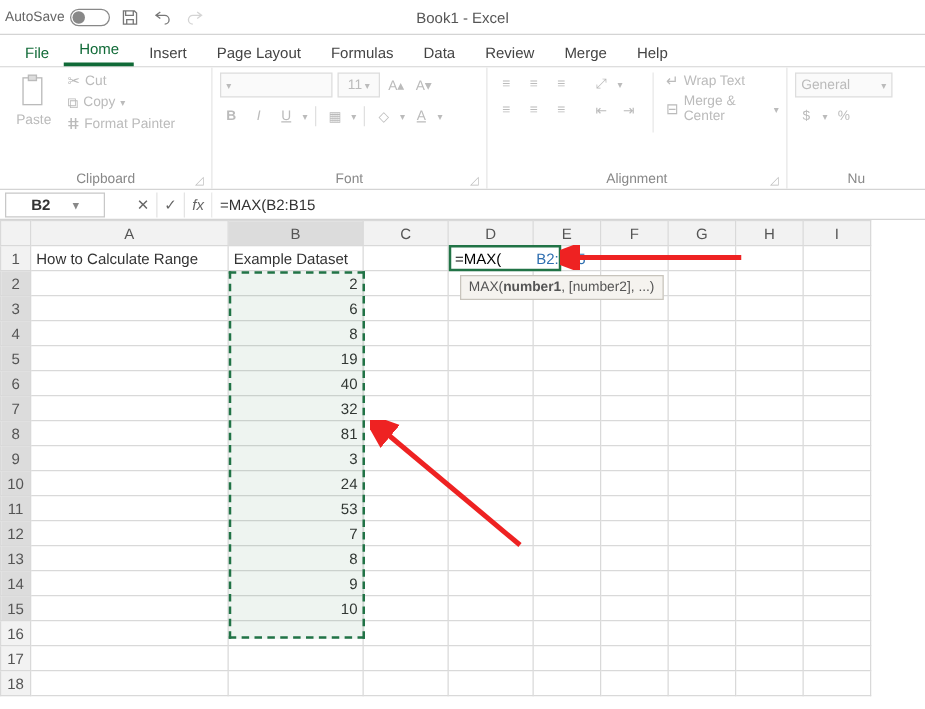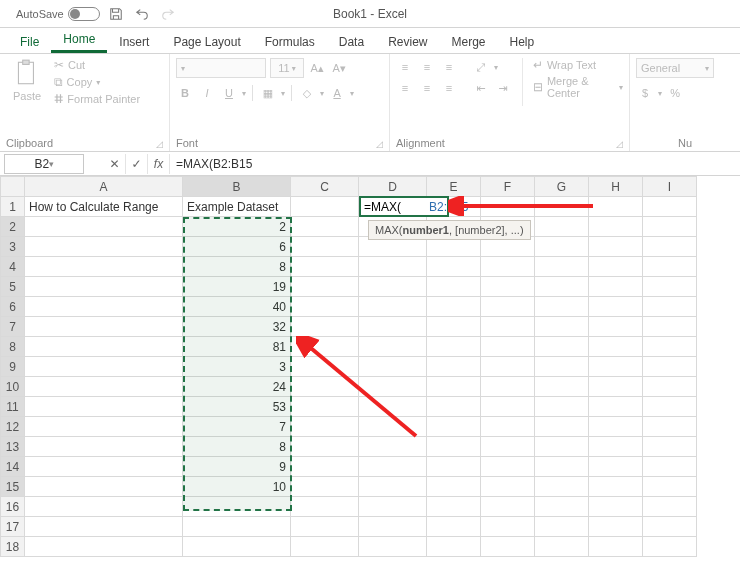--- a/index.html
+++ b/index.html
@@ -1,49 +1,49 @@
 <!DOCTYPE html>
 <html><head>
 <meta charset="utf-8">
 <style>
   * { box-sizing: border-box; margin: 0; padding: 0; font-family: "Segoe UI", Tahoma, sans-serif; }
   body { background: #fff; width: 740px; height: 567px; overflow: hidden; font-size: 12px; color: #444; }
 
   
-  .titlebar { height: 28px; background: #fff; border-bottom: 1px solid #d4d4d4; display: flex; align-items: center; padding: 0 16px; gap: 6px; color: #666; position: relative;}
+  .titlebar { height: 28px; background: #fff; border-bottom: 1px solid #d4d4d4; display: flex; align-items: center; padding: 0 4px; gap: 6px; color: #666; position: relative;}
   .titlebar .autosave { display:flex; align-items:center; gap:4px; font-size:11px; }
   .titlebar .toggle { width: 32px; height: 14px; border: 1px solid #888; border-radius: 7px; display:inline-flex; align-items:center; padding:1px; }
   .titlebar .toggle .knob { width:10px; height:10px; border-radius:50%; background:#888; }
   .titlebar .qat-item { width:20px; height:20px; display:flex; align-items:center; justify-content:center; color:#666; cursor:pointer; }
   .titlebar .doc-title { position:absolute; left:50%; transform:translateX(-50%); font-size:12px; color:#555; }
 
   
   .ribbon-tabs { height: 26px; display:flex; align-items:flex-end; gap: 0; padding-left: 8px; background:#fff; border-bottom: 1px solid #d4d4d4; }
   .ribbon-tabs .tab { padding: 4px 12px; font-size:12px; color:#444; cursor:pointer; }
   .ribbon-tabs .tab.file { color:#106a37; font-weight:400; }
   .ribbon-tabs .tab.active { color:#106a37; border-bottom: 3px solid #106a37; font-weight:400; }
 
   
   .ribbon { height: 98px; background:#fff; border-bottom: 1px solid #d4d4d4; display:flex; color:#bbb; }
   .ribbon .group { border-right:1px solid #e6e6e6; display:flex; flex-direction:column; justify-content:space-between; padding: 4px 6px 2px 6px; }
   .ribbon .group-body { display:flex; gap:6px; flex:1; align-items:flex-start; }
-  .ribbon .group-label { text-align:left; font-size:11px; color:#888; padding-top:2px; position:relative;}
+  .ribbon .group-label { text-align:center; font-size:11px; color:#888; padding-top:2px; position:relative;}
   .ribbon .group-label .launcher { position:absolute; right:0; bottom:0; font-size:9px; color:#bbb; }
   .ribbon .big-btn { display:flex; flex-direction:column; align-items:center; justify-content:center; width:42px; gap:2px; color:#bbb; }
   .ribbon .stack { display:flex; flex-direction:column; gap:3px; }
   .ribbon .row { display:flex; gap:4px; align-items:center; }
   .ribbon .btnlet { min-width:18px; height:18px; border:1px solid transparent; display:flex; align-items:center; justify-content:center; font-size:11px; color:#bbb; }
   .ribbon .text { font-size:11px; color:#bbb; }
   .ribbon select, .ribbon .combo { border:1px solid #ddd; background:#fafafa; color:#bbb; font-size:11px; height:20px; }
   .ribbon .font-name { width:90px; padding:0 4px; display:flex; align-items:center; }
   .ribbon .font-size { width:34px; padding:0 4px; display:flex; align-items:center; justify-content:center;}
 
   
   .fb-wrap { display:flex; align-items:center; height:24px; border-bottom:1px solid #d4d4d4; background:#fff; }
-  .namebox { width:80px; height:20px; border:1px solid #c8c8c8; margin:0 4px; display:flex; align-items:center; justify-content:center; padding:0 4px; font-size:12px; color:#333; background:#fff;}
+  .namebox { width:80px; height:20px; border:1px solid #c8c8c8; margin:0 4px; display:flex; align-items:center; justify-content:space-between; padding:0 20px; font-size:12px; color:#333; background:#fff;font-weight:bold;}
   .namebox .dd { font-size:9px; color:#888; }
   .fb-btn { width:22px; height:20px; display:flex; align-items:center; justify-content:center; color:#666; border-right:1px solid #e4e4e4; }
   .fb-input { flex:1; border:none; height:20px; padding:0 6px; font-size:12px; color:#333; outline:none; }
 
   
   .grid-wrap { position:relative; }
   table.sheet { border-collapse:collapse; table-layout:fixed; }
   table.sheet th, table.sheet td { border:1px solid #d9d9d9; font-size:12px; color:#333; background:#fff; }
   table.sheet th { background:#f2f2f2; font-weight:normal; text-align:center; color:#555; }
   table.sheet th.corner { width:24px; height:20px; background:#f2f2f2; }

